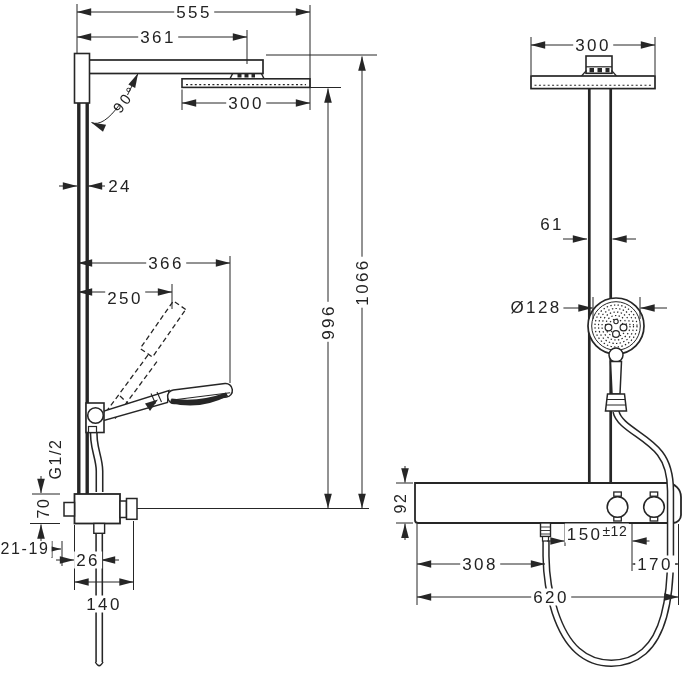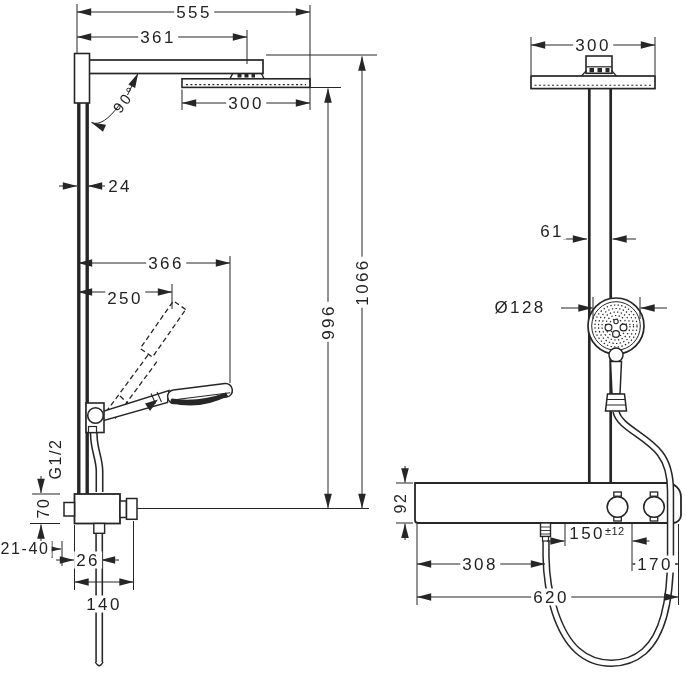--- a/index.html
+++ b/index.html
@@ -4,21 +4,21 @@
 <style>
   html,body{margin:0;padding:0;background:#fff;}
   #stage{position:relative;width:686px;height:675px;background:#fff;overflow:hidden;
          font-family:"Liberation Sans",sans-serif;}
   #stage svg{position:absolute;left:0;top:0;}
   .lbl{position:absolute;font-size:17px;line-height:1;letter-spacing:2.4px;color:#232323;
        background:#fff;padding:0 2px;white-space:nowrap;transform:translate(-50%,-50%);}
   .lbl.nobg{background:transparent;}
   .rot{transform:translate(-50%,-50%) rotate(-90deg);}
   .rot52{transform:translate(-50%,-50%) rotate(-52deg);font-size:15px;}
-  .tol{font-size:11px;letter-spacing:0.5px;vertical-align:4px;}
+  .tol{font-size:14px;letter-spacing:0.5px;vertical-align:4px;}
   .sm{font-size:16px;letter-spacing:1.6px;}
 </style>
 </head>
 <body>
 
 <div id="stage">
 
 <svg width="686" height="675" viewBox="0 0 686 675">
   <defs>
     <marker id="me" markerUnits="userSpaceOnUse" markerWidth="16" markerHeight="10" refX="15" refY="5" orient="auto">
@@ -208,26 +208,26 @@
 <span class="lbl" style="left:158px;top:37px">361</span>
 <span class="lbl" style="left:246px;top:103px">300</span>
 <span class="lbl rot52 nobg" style="left:125px;top:99px">90°</span>
 <span class="lbl nobg" style="left:120px;top:186px">24</span>
 <span class="lbl" style="left:166px;top:263px">366</span>
 <span class="lbl" style="left:125px;top:298px">250</span>
 <span class="lbl rot" style="left:328px;top:322px">996</span>
 <span class="lbl rot" style="left:362px;top:282px">1066</span>
 <span class="lbl rot sm nobg" style="left:56px;top:459px">G1/2</span>
 <span class="lbl rot sm" style="left:44px;top:508px">70</span>
-<span class="lbl sm" style="left:25px;top:549px">21-40</span>
+<span class="lbl sm" style="left:25px;top:549px">21-19</span>
 <span class="lbl" style="left:88px;top:560px">26</span>
 <span class="lbl" style="left:104px;top:604px">140</span>
 
 <span class="lbl" style="left:593px;top:45px">300</span>
-<span class="lbl" style="left:552px;top:231px">61</span>
-<span class="lbl" style="left:520px;top:307px">Ø128</span>
+<span class="lbl" style="left:552px;top:224px">61</span>
+<span class="lbl" style="left:536px;top:307px">Ø128</span>
 <span class="lbl rot sm" style="left:401px;top:503px">92</span>
 <span class="lbl" style="left:597px;top:533px"><span>150</span><span class="tol">±12</span></span>
 <span class="lbl" style="left:480px;top:564px">308</span>
 <span class="lbl" style="left:655px;top:564px">170</span>
 <span class="lbl" style="left:551px;top:597px">620</span>
 
 </div>
 
 </body></html>

